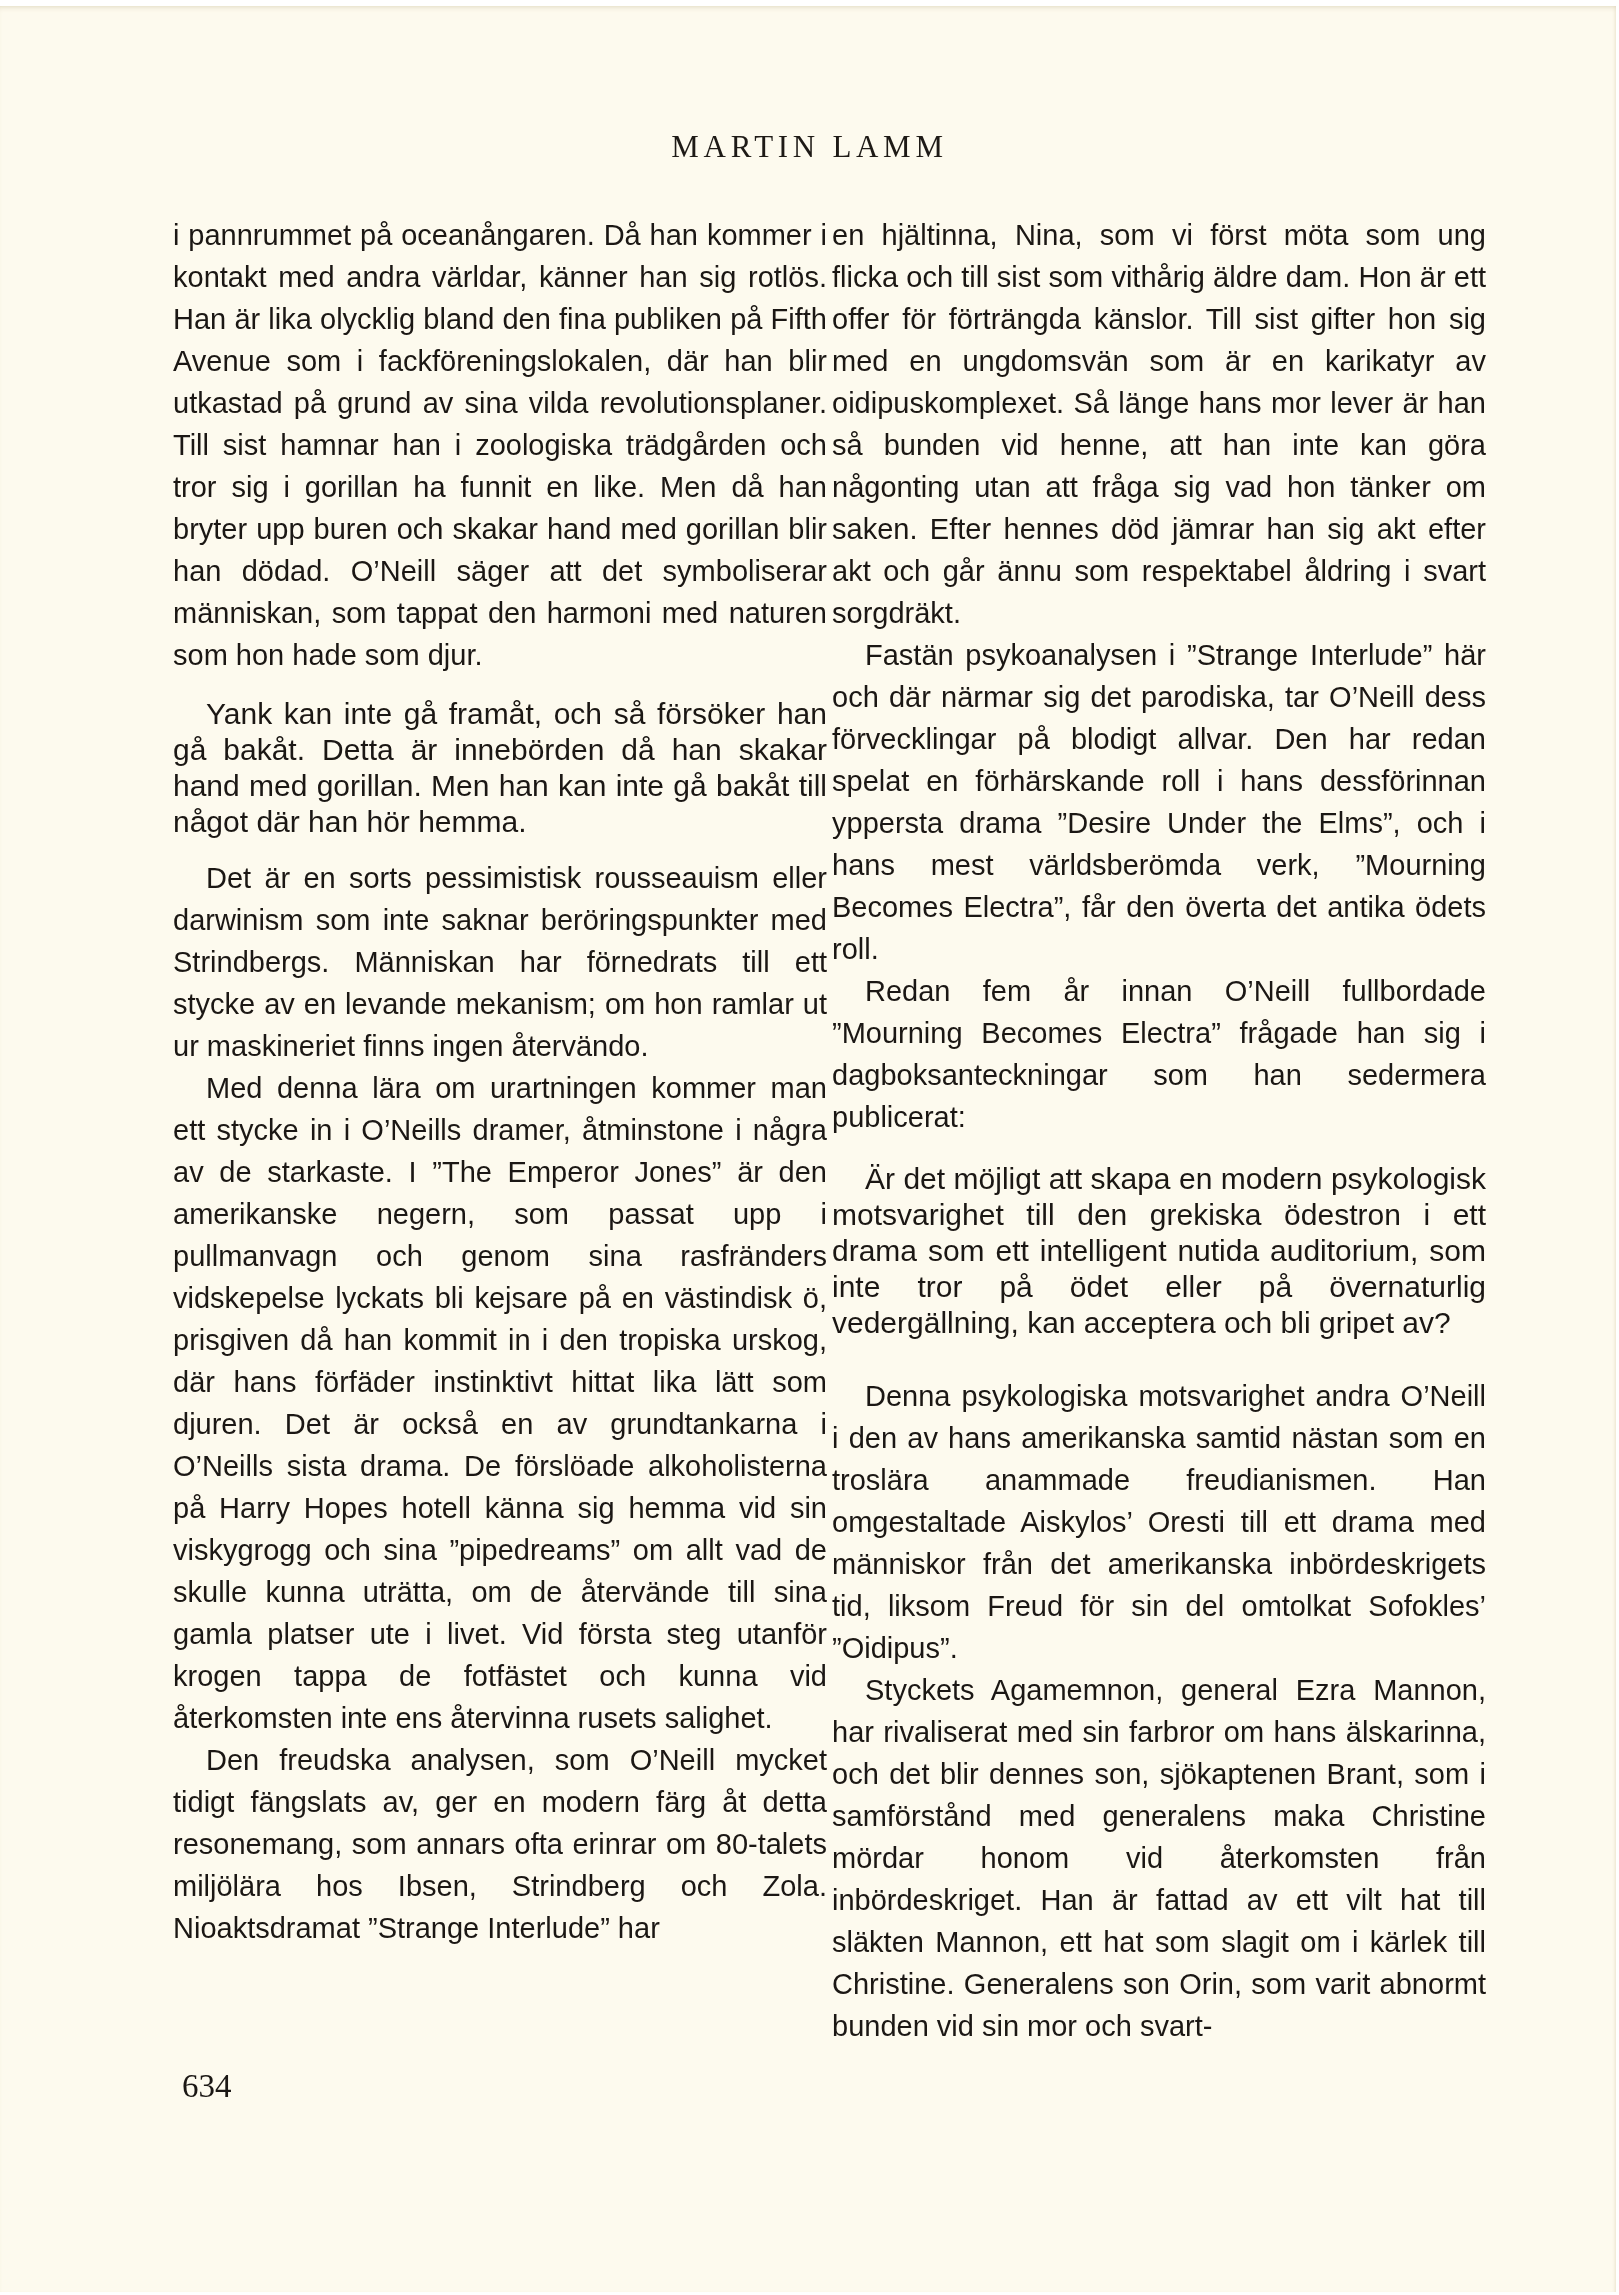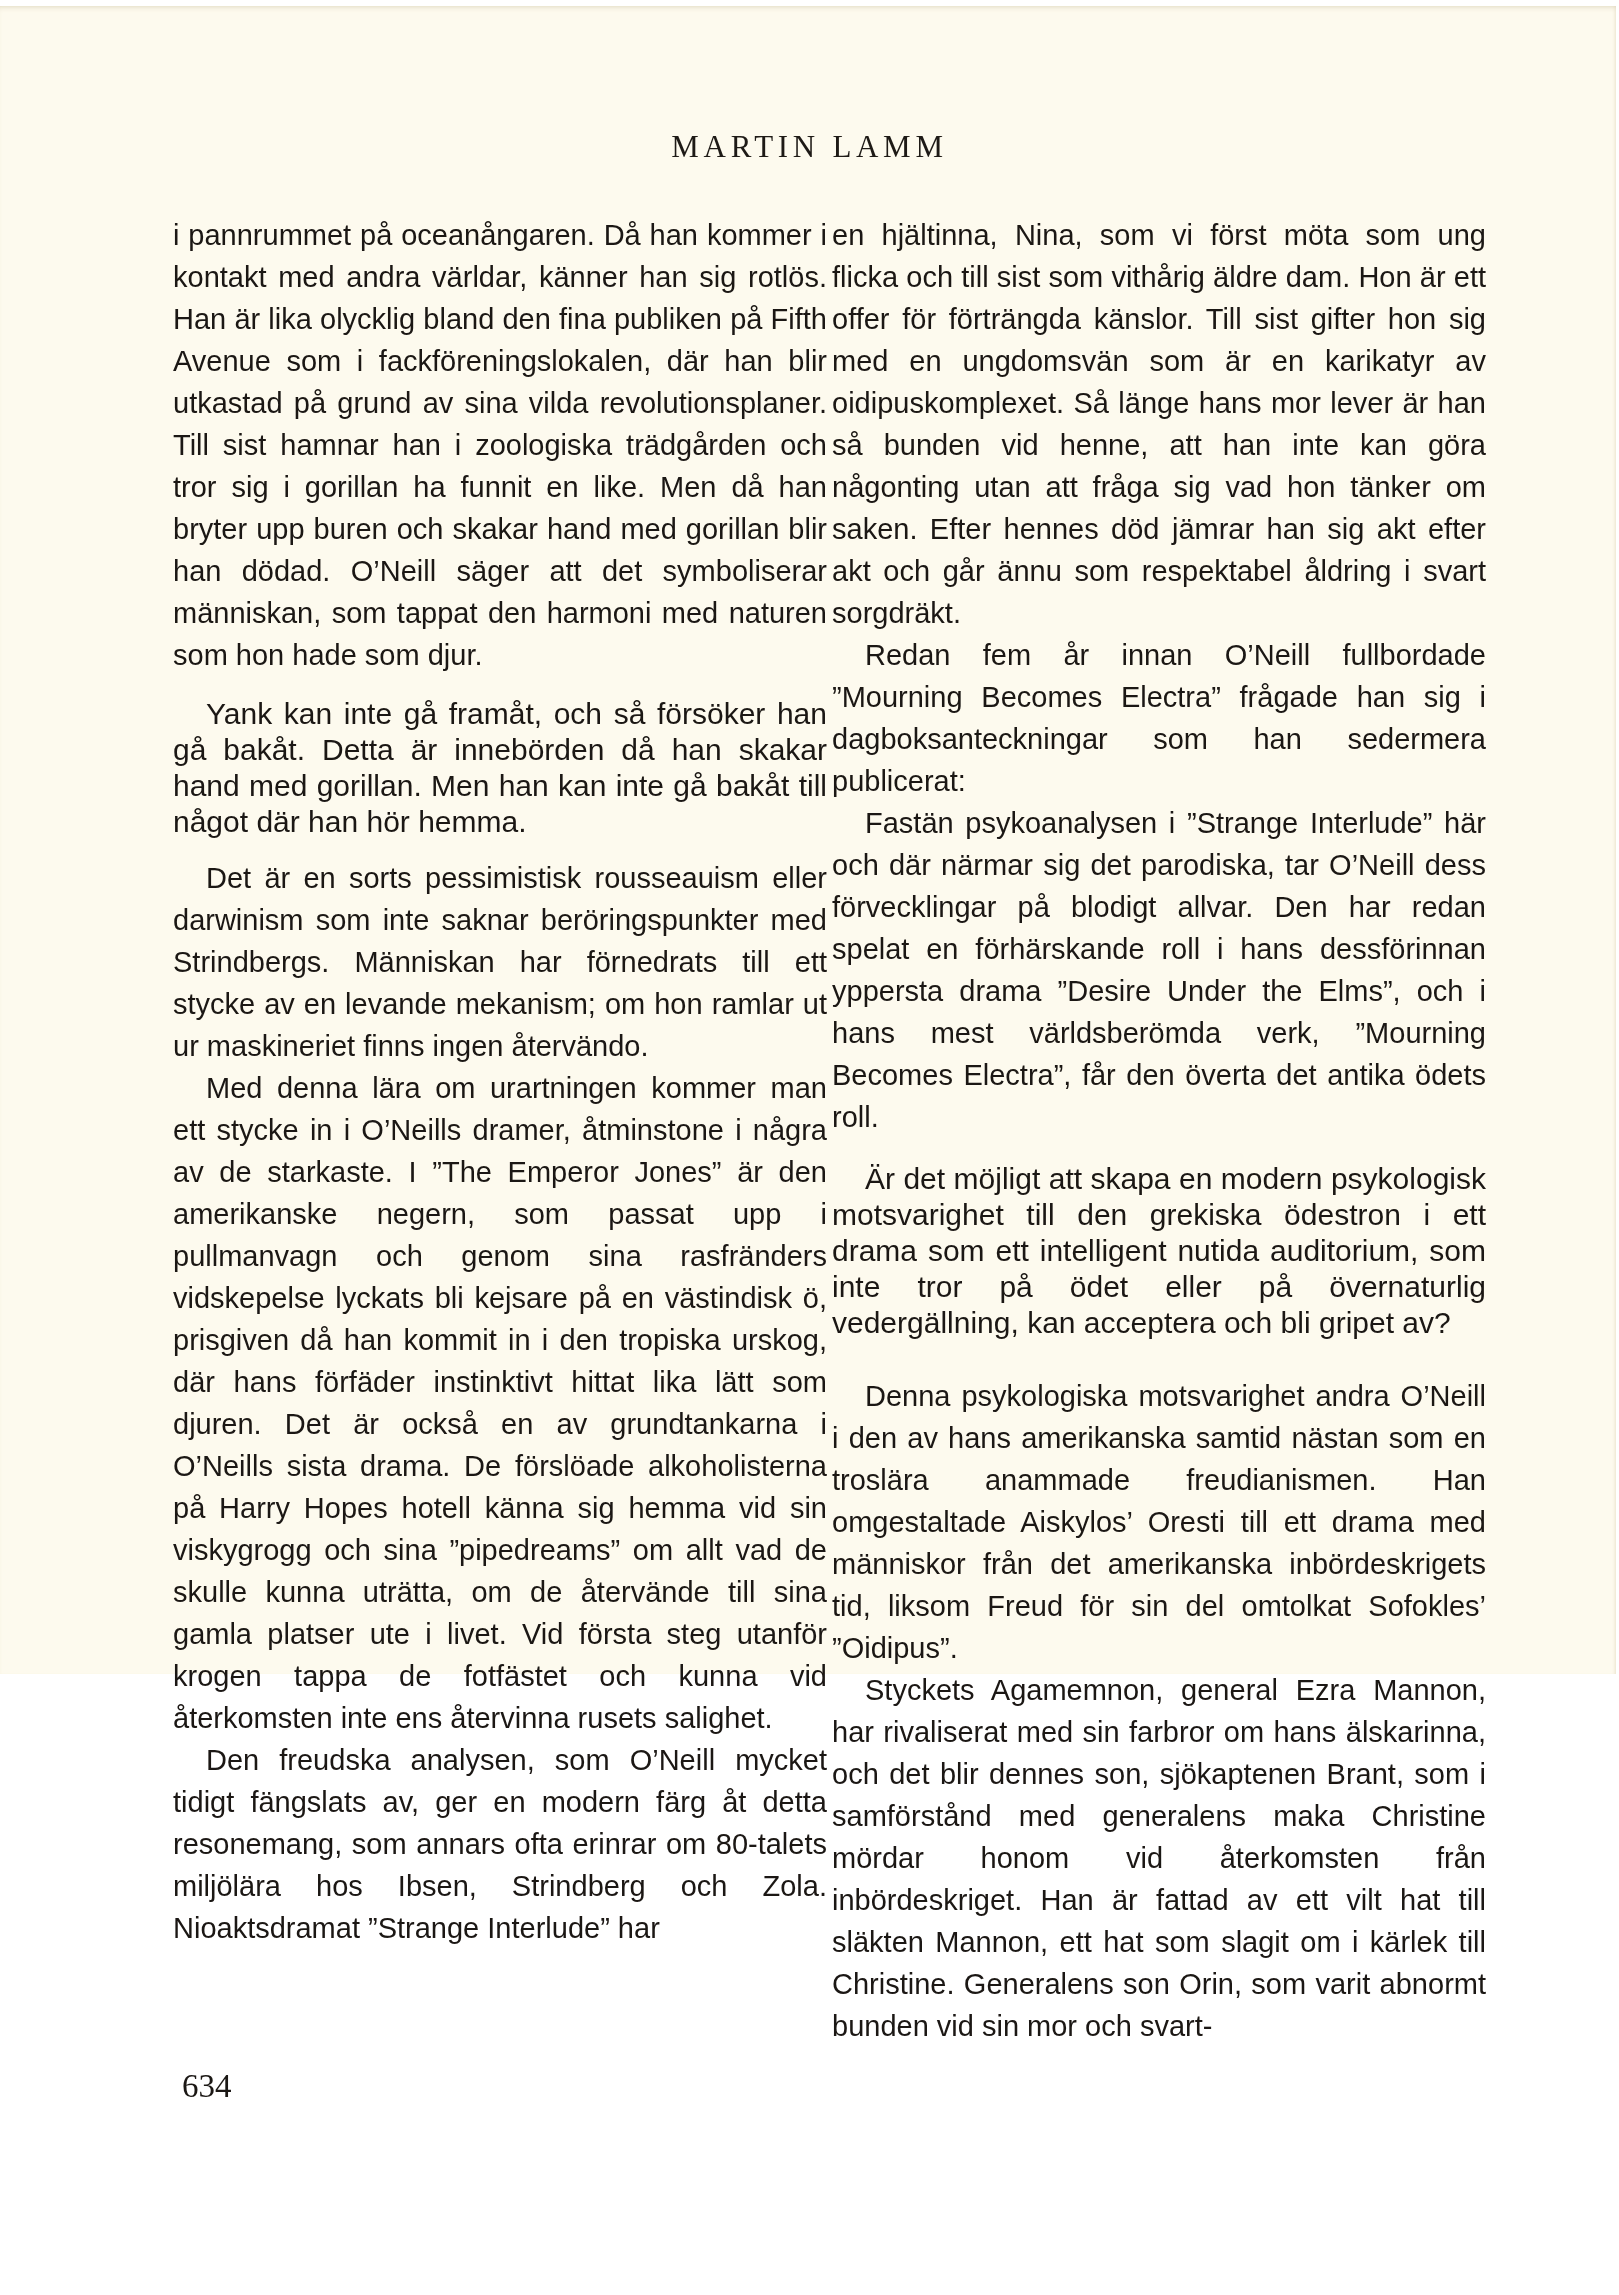--- a/index.html
+++ b/index.html
@@ -11,21 +11,21 @@
     width: 1619px;
     height: 2295px;
     position: relative;
     overflow: hidden;
   }
   .page {
     position: absolute;
     left: 0;
     top: 6.2px;
     width: 1616px;
-    height: 1668px;
+    height: 2286px;
     background: #fdfaee;
     box-shadow: inset 0 4.7px 6.2px -4.7px #d8cfb4, inset -3.1px 0 4.7px -3.1px #e6dcc2;
   }
   .running-head {
     position: absolute;
     top: 123px;
     left: 0;
     width: 1619px;
     text-align: center;
     font-family: "Liberation Serif", "DejaVu Serif", serif;
@@ -82,22 +82,22 @@
   <div class="column col-left">
     <p>i pannrummet på oceanångaren. Då han kommer i kontakt med andra världar, känner han sig rotlös. Han är lika olycklig bland den fina publiken på Fifth Avenue som i fackföreningslokalen, där han blir utkastad på grund av sina vilda revolutionsplaner. Till sist hamnar han i zoologiska trädgården och tror sig i gorillan ha funnit en like. Men då han bryter upp buren och skakar hand med gorillan blir han dödad. O’Neill säger att det symboliserar människan, som tappat den harmoni med naturen som hon hade som djur.</p>
     <p class="quote">Yank kan inte gå framåt, och så försöker han gå bakåt. Detta är innebörden då han skakar hand med gorillan. Men han kan inte gå bakåt till något där han hör hemma.</p>
     <p class="indent">Det är en sorts pessimistisk rousseauism eller darwinism som inte saknar beröringspunkter med Strindbergs. Människan har förnedrats till ett stycke av en levande mekanism; om hon ramlar ut ur maskineriet finns ingen återvändo.</p>
     <p class="indent">Med denna lära om urartningen kommer man ett stycke in i O’Neills dramer, åtminstone i några av de starkaste. I ”The Emperor Jones” är den amerikanske negern, som passat upp i pullmanvagn och genom sina rasfränders vidskepelse lyckats bli kejsare på en västindisk ö, prisgiven då han kommit in i den tropiska urskog, där hans förfäder instinktivt hittat lika lätt som djuren. Det är också en av grundtankarna i O’Neills sista drama. De förslöade alkoholisterna på Harry Hopes hotell känna sig hemma vid sin viskygrogg och sina ”pipedreams” om allt vad de skulle kunna uträtta, om de återvände till sina gamla platser ute i livet. Vid första steg utanför krogen tappa de fotfästet och kunna vid återkomsten inte ens återvinna rusets salighet.</p>
     <p class="indent">Den freudska analysen, som O’Neill mycket tidigt fängslats av, ger en modern färg åt detta resonemang, som annars ofta erinrar om 80-talets miljölära hos Ibsen, Strindberg och Zola. Nioaktsdramat ”Strange Interlude” har</p>
   </div>
 
   <div class="column col-right">
     <p>en hjältinna, Nina, som vi först möta som ung flicka och till sist som vithårig äldre dam. Hon är ett offer för förträngda känslor. Till sist gifter hon sig med en ungdomsvän som är en karikatyr av oidipuskomplexet. Så länge hans mor lever är han så bunden vid henne, att han inte kan göra någonting utan att fråga sig vad hon tänker om saken. Efter hennes död jämrar han sig akt efter akt och går ännu som respektabel åldring i svart sorgdräkt.</p>
+    <p class="indent">Fastän psykoanalysen i ”Strange Interlude” här och där närmar sig det parodiska, tar O’Neill dess förvecklingar på blodigt allvar. Den har redan spelat en förhärskande roll i hans dessförinnan yppersta drama ”Desire Under the Elms”, och i hans mest världsberömda verk, ”Mourning Becomes Electra”, får den överta det antika ödets roll.</p>
     <p class="indent">Redan fem år innan O’Neill fullbordade ”Mourning Becomes Electra” frågade han sig i dagboksanteckningar som han sedermera publicerat:</p>
-    <p class="indent">Fastän psykoanalysen i ”Strange Interlude” här och där närmar sig det parodiska, tar O’Neill dess förvecklingar på blodigt allvar. Den har redan spelat en förhärskande roll i hans dessförinnan yppersta drama ”Desire Under the Elms”, och i hans mest världsberömda verk, ”Mourning Becomes Electra”, får den överta det antika ödets roll.</p>
     <p class="quote">Är det möjligt att skapa en modern psykologisk motsvarighet till den grekiska ödestron i ett drama som ett intelligent nutida auditorium, som inte tror på ödet eller på övernaturlig vedergällning, kan acceptera och bli gripet av?</p>
     <p class="indent">Denna psykologiska motsvarighet andra O’Neill i den av hans amerikanska samtid nästan som en troslära anammade freudianismen. Han omgestaltade Aiskylos’ Oresti till ett drama med människor från det amerikanska inbördeskrigets tid, liksom Freud för sin del omtolkat Sofokles’ ”Oidipus”.</p>
     <p class="indent">Styckets Agamemnon, general Ezra Mannon, har rivaliserat med sin farbror om hans älskarinna, och det blir dennes son, sjökaptenen Brant, som i samförstånd med generalens maka Christine mördar honom vid återkomsten från inbördeskriget. Han är fattad av ett vilt hat till släkten Mannon, ett hat som slagit om i kärlek till Christine. Generalens son Orin, som varit abnormt bunden vid sin mor och svart-</p>
   </div>
 
   <div class="folio">634</div>
 
 </div>
 
 

